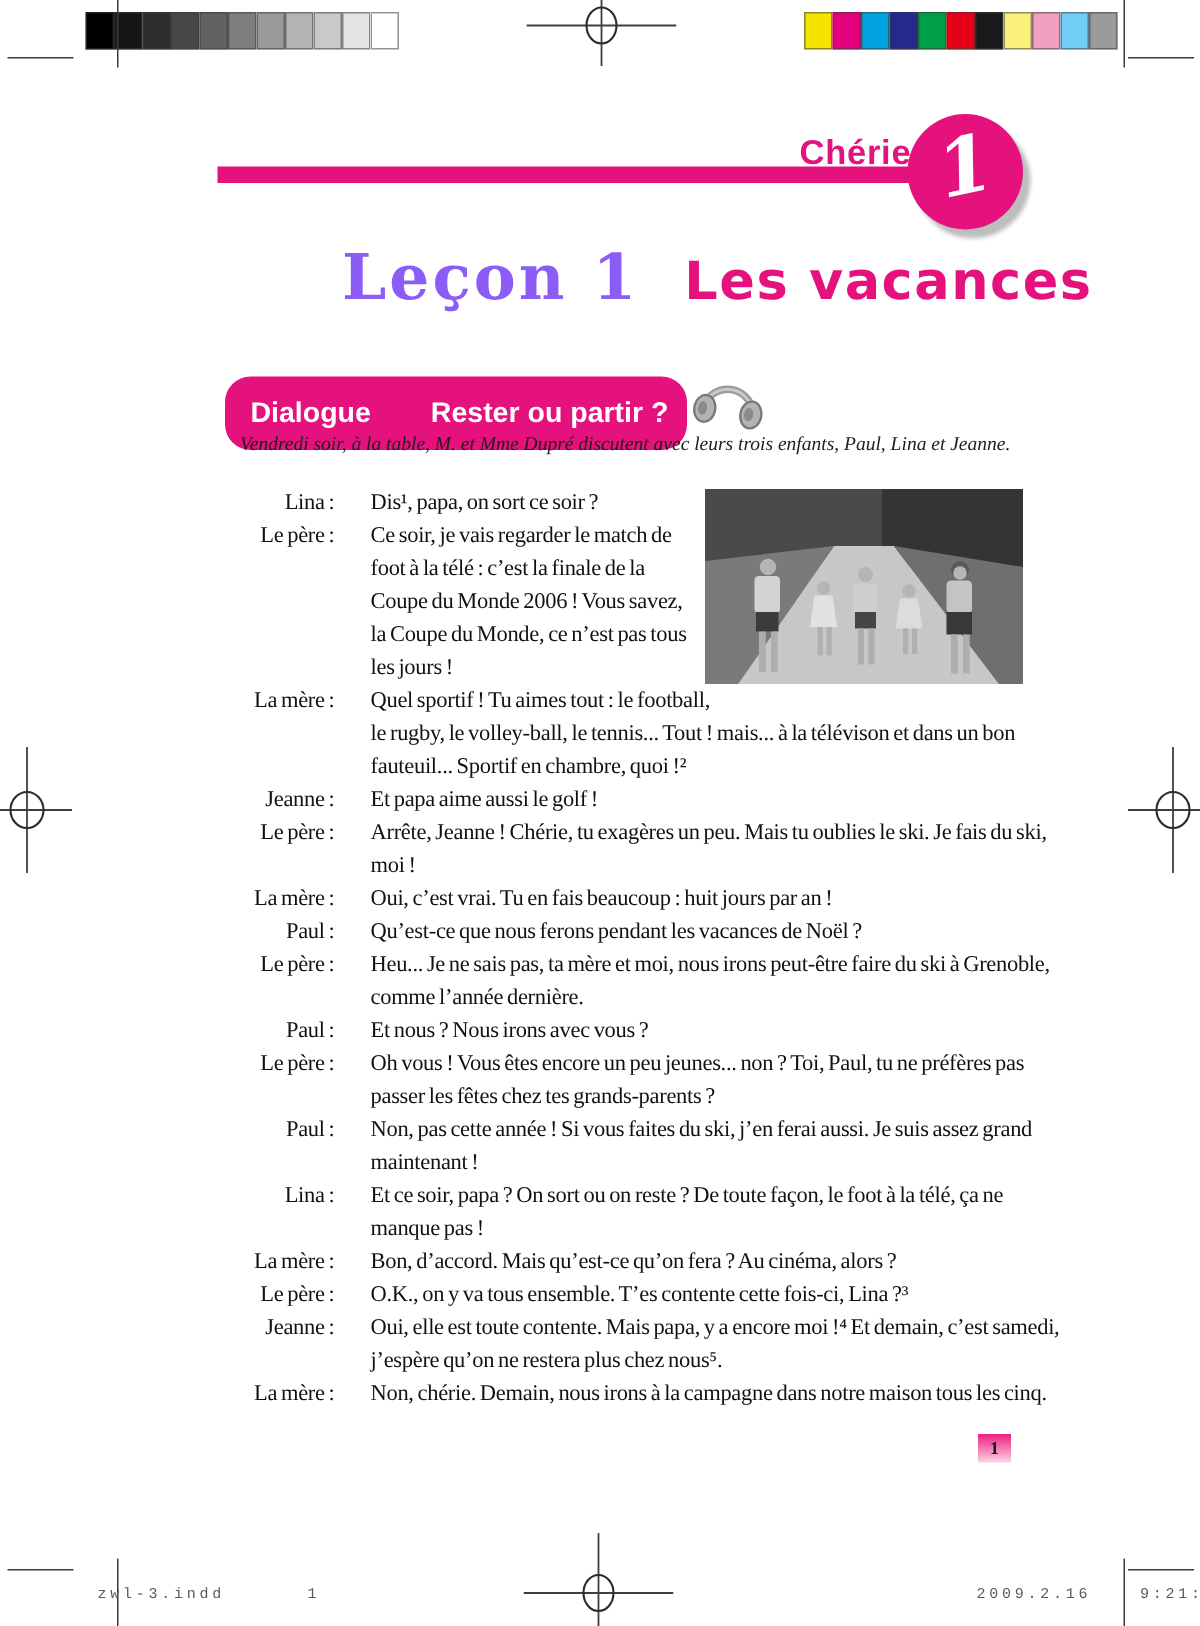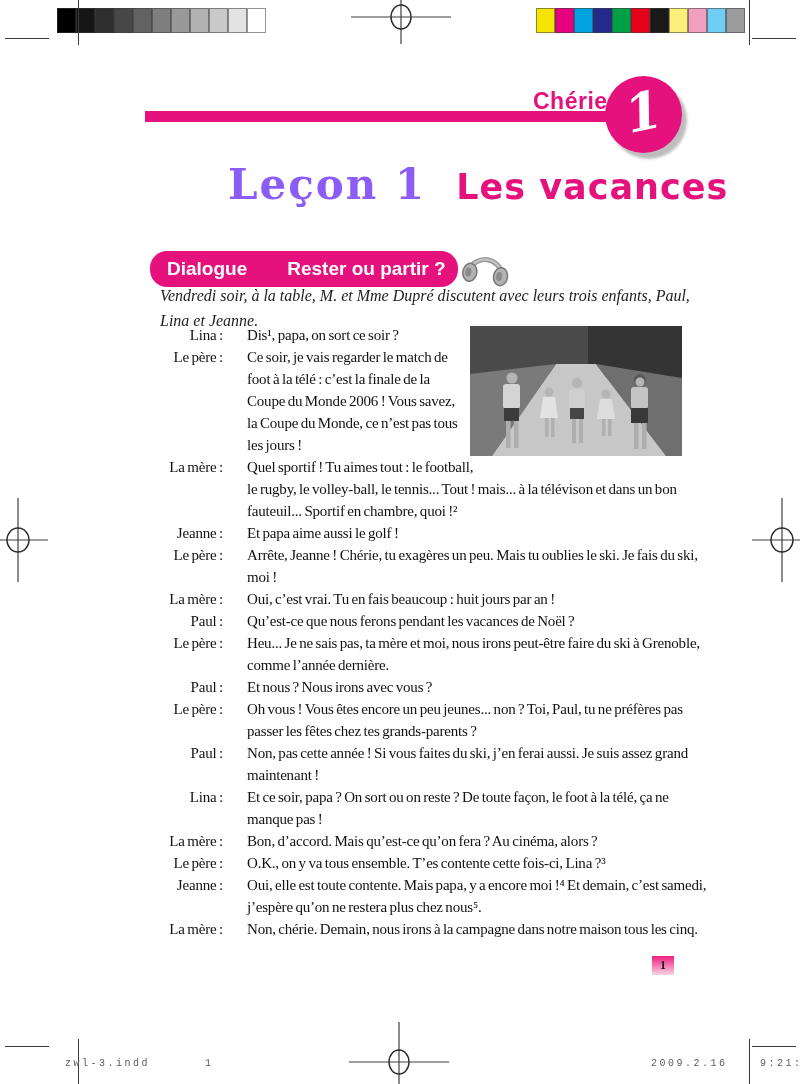--- a/index.html
+++ b/index.html
@@ -29,28 +29,28 @@
                         font-size:52px; transform:rotate(-12deg) translate(1px,-3px); }
 
   
   .title-row { position:absolute; left:228px; top:160px; display:flex; align-items:baseline; }
   .title-lesson { font-family:"DejaVu Serif","Liberation Serif",serif; font-weight:900; font-size:42px;
                   color:#8b5cf6; letter-spacing:2px; }
   .title-subject { font-family:"DejaVu Sans","Liberation Sans",sans-serif; font-weight:bold; font-size:35px;
                    color:#e5117c; margin-left:30px; letter-spacing:1px; }
 
   
-  .dialogue-pill { position:absolute; left:150px; top:251px; width:308px; height:36px; border-radius:17px;
+  .dialogue-pill { position:absolute; left:150px; top:251px; width:308px; height:49px; border-radius:17px;
                    background:#e5117c; display:flex; align-items:center; padding-left:17px;
                    font-family:"Liberation Sans","DejaVu Sans",sans-serif; font-weight:bold; font-size:19px; color:#fff; }
   .dialogue-pill .subtitle { margin-left:40px; }
   .headphones { position:absolute; left:461px; top:245px; }
 
   
-  .intro { position:absolute; left:160px; top:283px; width:548px; font-style:italic; font-size:16px;
+  .intro { position:absolute; left:160px; top:283px; width:548px; font-style:italic; font-size:13px;
            line-height:25px; color:#1d1d1d; }
 
   
   .photo { position:absolute; left:470px; top:326px; width:212px; height:130px; overflow:hidden; }
 
   
   .dialogue { position:absolute; left:150px; top:324px; width:566px; font-size:15px; line-height:22px;
               color:#111; letter-spacing:-0.2px; word-spacing:-1px; }
   .dl-row { display:grid; grid-template-columns:73px 1fr; column-gap:24px; }
   .dl-speaker { text-align:right; white-space:nowrap; }

